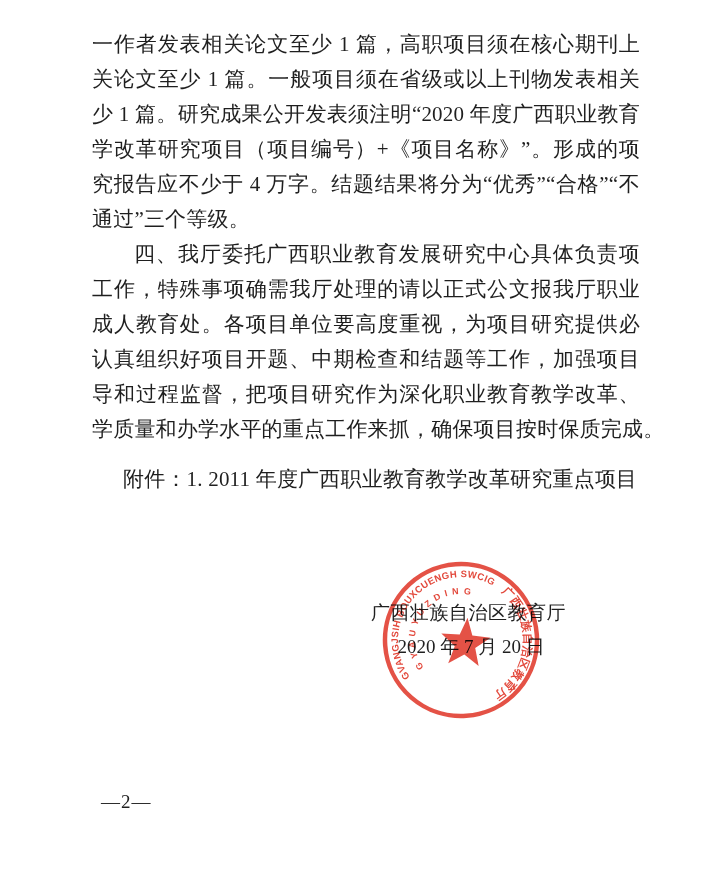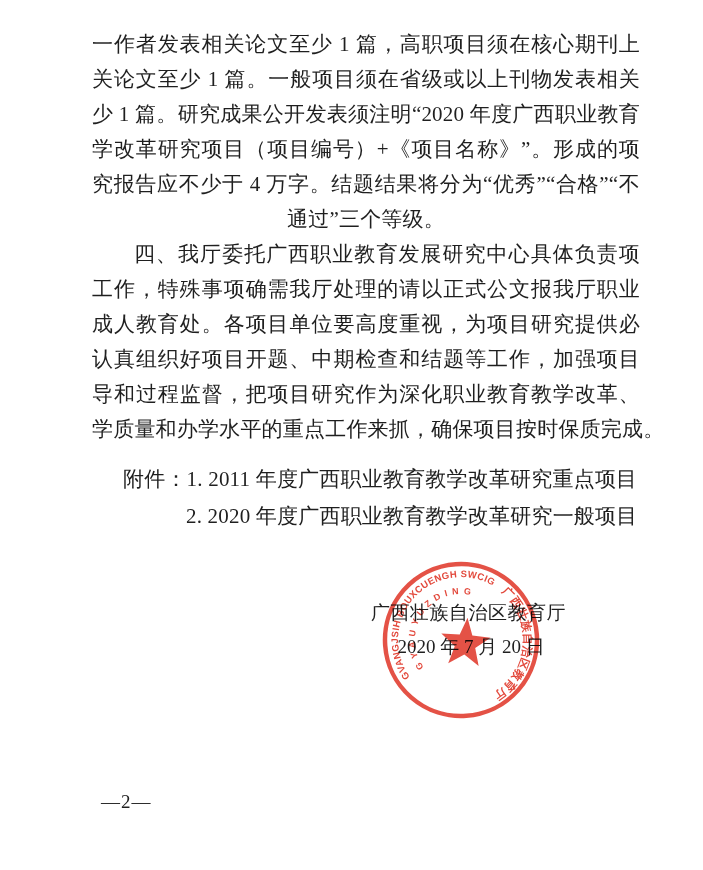--- a/index.html
+++ b/index.html
@@ -22,21 +22,21 @@
   }
   .line{white-space:nowrap;}
   .jline{
     white-space:normal;
     text-align:justify;
     text-align-last:justify;
     text-justify:inter-character;
     overflow:hidden;
     height:35px;
   }
-  .lline{text-align:center;height:35px;}
+  .lline{text-align:left;height:35px;}
   .indent2{text-indent:2em;}
   
   .attachments{
     position:absolute;
     left:123px; top:461px;
     font-size:21px;
     line-height:37px;
     letter-spacing:0.2px;
   }
   .att-line2{padding-left:63px;}
@@ -103,21 +103,20 @@
     <div class="line jline indent2">四、我厅委托广西职业教育发展研究中心具体负责项目管理</div>
     <div class="line jline">工作，特殊事项确需我厅处理的请以正式公文报我厅职业教育与</div>
     <div class="line jline">成人教育处。各项目单位要高度重视，为项目研究提供必要条件，</div>
     <div class="line jline">认真组织好项目开题、中期检查和结题等工作，加强项目业务指</div>
     <div class="line jline">导和过程监督，把项目研究作为深化职业教育教学改革、提高教</div>
     <div class="line lline">学质量和办学水平的重点工作来抓，确保项目按时保质完成。</div>
   </div>
 
   <div class="attachments">
     <div class="line"><span>附件：</span><span>1. 2011 年度广西职业教育教学改革研究重点项目</span></div>
-    <div class="line att-line2">2. 2020 年度广西职业教育教学改革研究一般项目</div>
   </div>
 
   <div class="signature">
     <div class="sig-org">广西壮族自治区教育厅</div>
     <div class="sig-date">2020 年 7 月 20 日</div>
   </div>
 
   <svg class="seal" viewBox="0 0 170 170" xmlns="http://www.w3.org/2000/svg">
     <defs>
       <path id="arcOuter" d="M 31.6 118.4 A 63 63 0 0 1 118.4 31.6" fill="none"></path>

